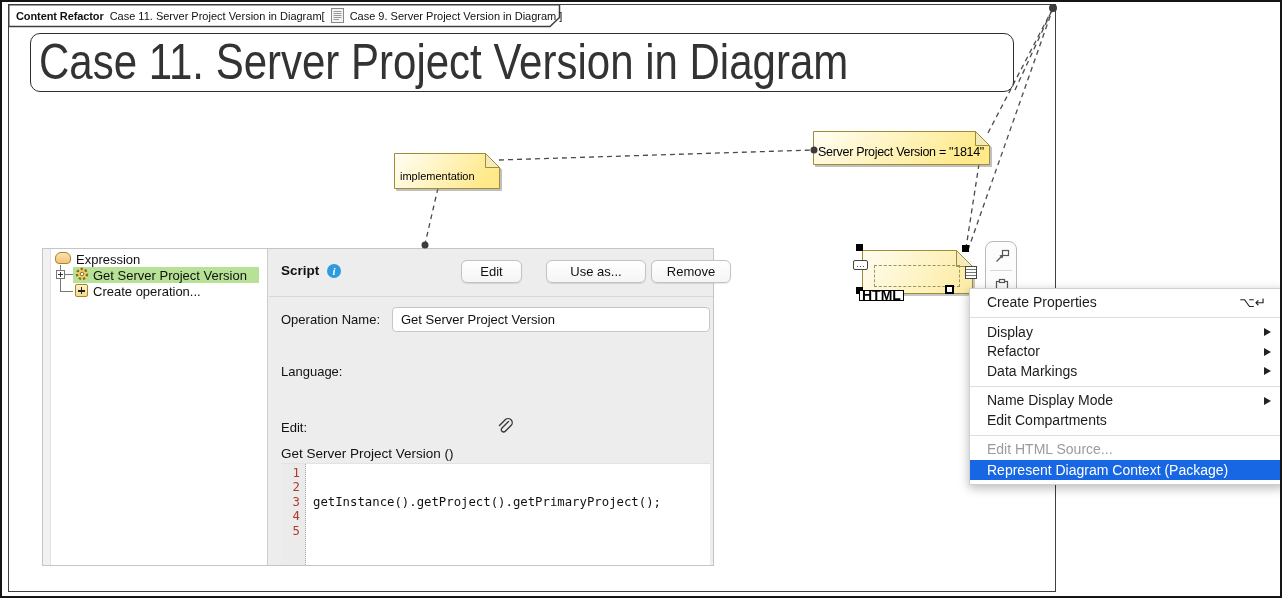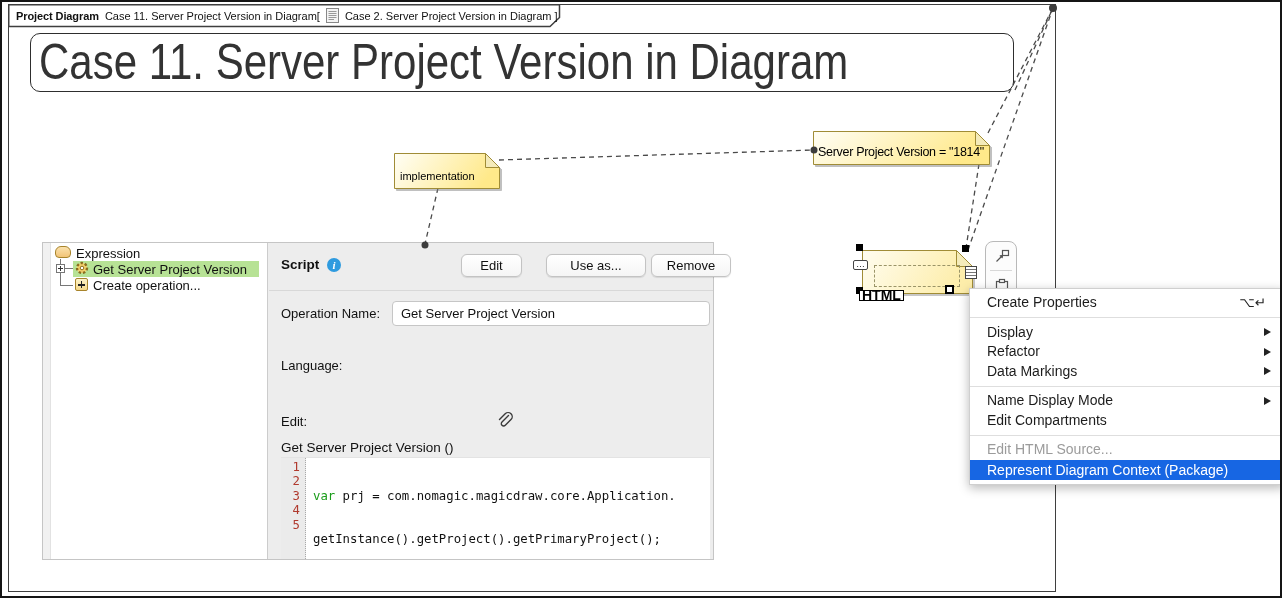--- a/index.html
+++ b/index.html
@@ -53,21 +53,21 @@
 
   
   .mini-toolbar { position:absolute; left:983px; top:239px; width:32px; height:58px;
                   background:#fcfcfc; border:1px solid #b9b9b9; border-radius:8px; z-index:7; }
   .mini-toolbar .sep { position:absolute; left:4px; right:4px; top:28px; border-top:1px solid #d8d8d8; }
   .mini-btn { position:absolute; left:0; width:32px; height:28px; display:flex;
               align-items:center; justify-content:center; }
   .mini-btn.b2 { top:29px; }
 
   
-  .dialog { position:absolute; left:40px; top:240px; width:672px; height:318px;
+  .dialog { position:absolute; left:40px; top:246px; width:672px; height:318px;
             background:#ededed; border:1px solid #c5c5c5; z-index:5; font-size:13px; color:#111; }
   .tree-panel { position:absolute; left:0; top:0; width:225px; height:316px; background:#fff;
                 border-right:1px solid #ccc; }
   .tree-scroll { position:absolute; left:0; top:0; width:8px; height:316px; background:#f1f1f1;
                  border-right:1px solid #e2e2e2; }
   .tree-label { position:absolute; white-space:nowrap; font-size:13px; line-height:15px; }
   .tree-hl { position:absolute; left:30px; top:18px; width:186px; height:16px; background:#b7e295; }
   .tl-v { position:absolute; left:17px; top:16px; width:13px; height:26px;
           border-left:1px solid #777; }
   .tl-h1 { position:absolute; left:17px; top:25px; width:13px; border-top:1px solid #777; }
@@ -129,27 +129,27 @@
 </head>
 <body>
 
 <div class="screen">
 
   <div class="frame"></div>
   <svg class="tab-svg" width="554" height="24">
     <path d="M0.75,0.75 H551.5 V13.5 L542,22.5 H0.75 Z" fill="#ffffff" stroke="#3f3f3f" stroke-width="1.5"></path>
   </svg>
   <div class="tab-text">
-    <span class="b">Project Diagram</span>
+    <span class="b">Content Refactor</span>
     <span>Case 11. Server Project Version in Diagram[</span>
     <svg class="doc-icon" width="13" height="15" viewBox="0 0 13 15">
       <rect x="0.5" y="0.5" width="12" height="14" fill="#f4f4f4" stroke="#888"></rect>
       <path d="M2.5,3.5 H10.5 M2.5,5.5 H10.5 M2.5,7.5 H10.5 M2.5,9.5 H10.5 M2.5,11.5 H8" stroke="#9a9a9a" stroke-width="1"></path>
     </svg>
-    <span>Case 2. Server Project Version in Diagram ]</span>
+    <span>Case 9. Server Project Version in Diagram ]</span>
   </div>
 
   <svg class="lines-svg" width="1282" height="598">
     <g stroke="#4a4a4a" stroke-width="1.3" stroke-dasharray="5,4" fill="none">
       <path d="M497,158 L811,148"></path>
       <path d="M436,186 L423,242"></path>
       <path d="M1013,88 L1051,6"></path>
       <path d="M986,131 L1051,6"></path>
       <path d="M966,248 L1051,6"></path>
       <path d="M977,162 L964,246"></path>
@@ -227,21 +227,20 @@
 
     <div class="code-editor">
       <div class="gutter">
         <div>1</div>
         <div>2</div>
         <div>3</div>
         <div>4</div>
         <div>5</div>
       </div>
       <div class="code-lines">
-        <div><span class="kw">var</span><span> prj = com.nomagic.magicdraw.core.Application.</span></div>
         <div><span class="kw"></span><span>getInstance().getProject().getPrimaryProject();</span></div>
         
         
         
       </div>
     </div>
   </div>
 
   <div class="sel-note">
     <svg width="111" height="44">

